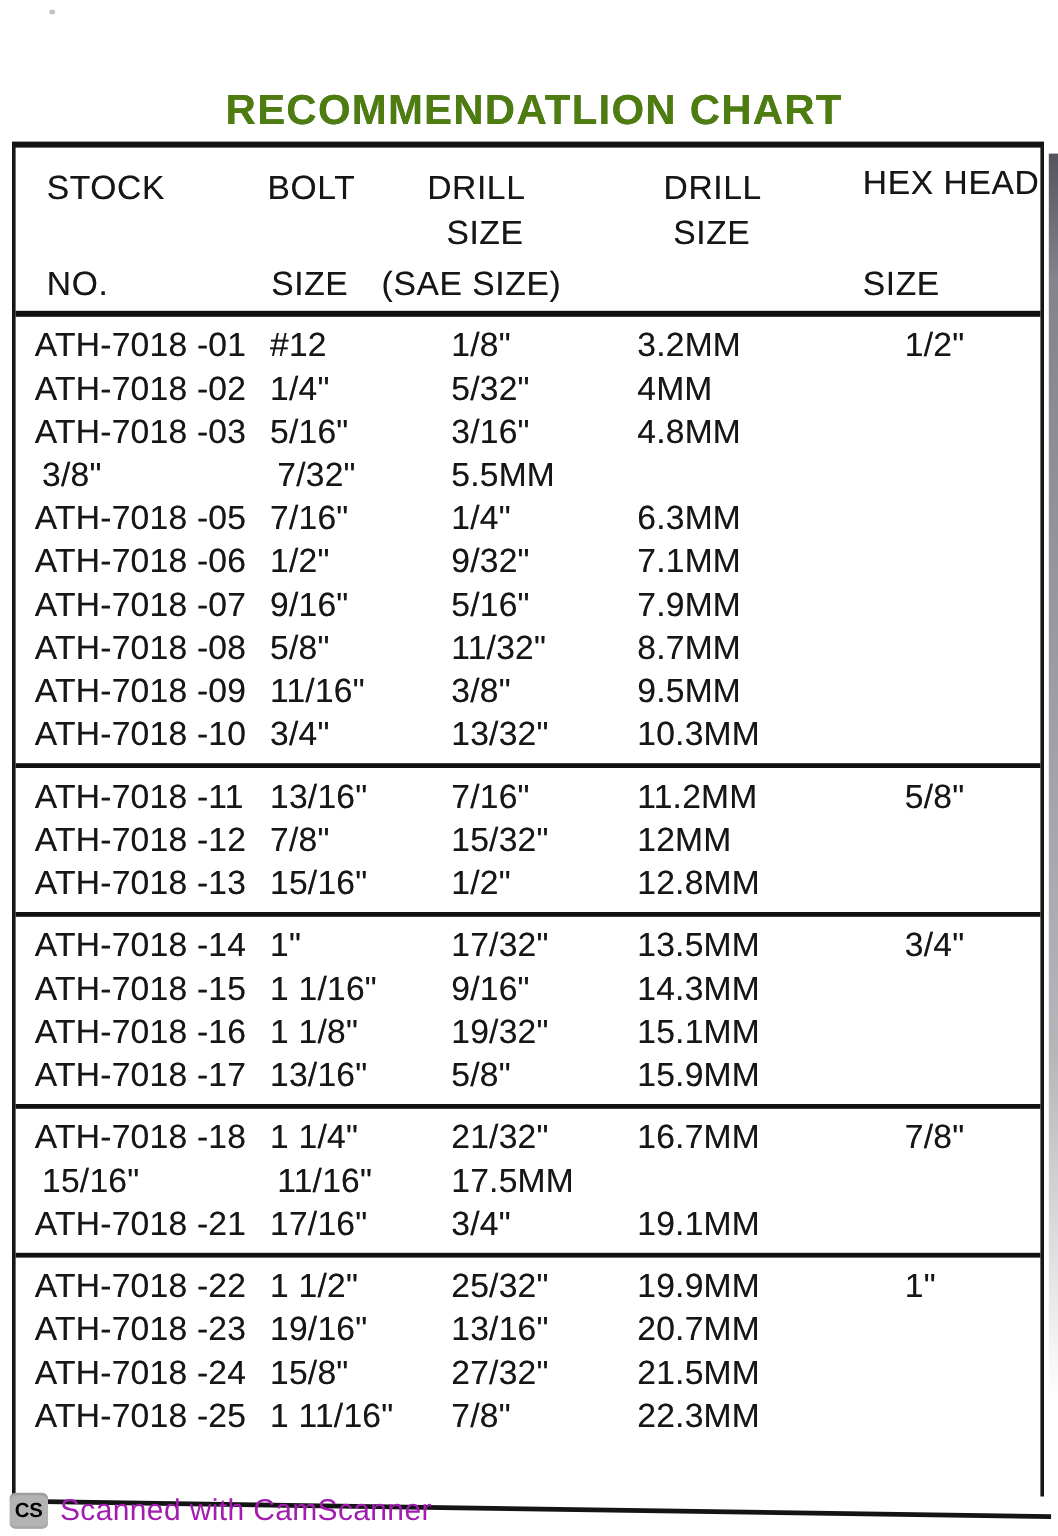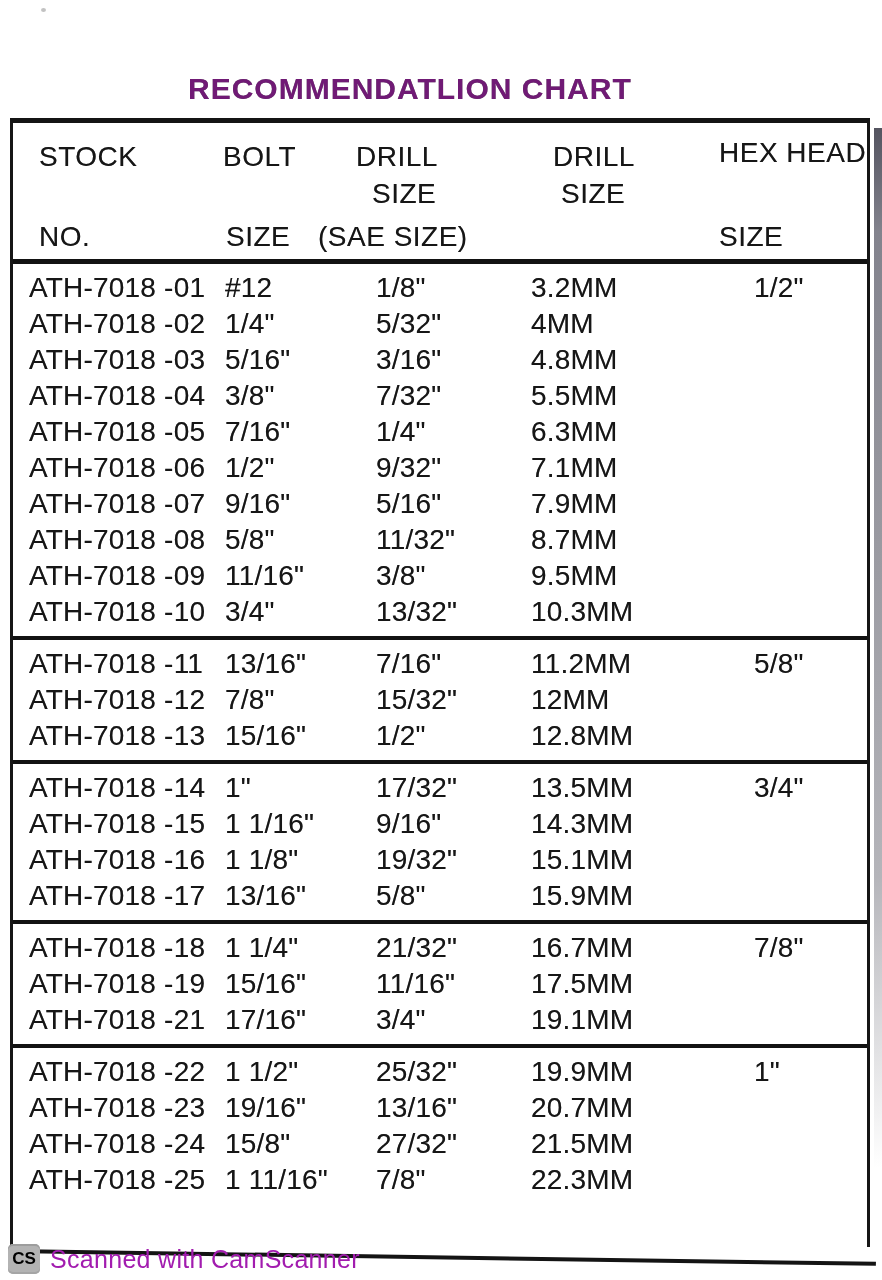--- a/index.html
+++ b/index.html
@@ -5,22 +5,22 @@
   html,body{margin:0;padding:0;}
   body{
     width:882px;height:1280px;position:relative;overflow:hidden;
     background:#ffffff;
     font-family:"Liberation Sans", sans-serif;
     color:#161616;
   }
   .speck{position:absolute;left:41px;top:8px;width:5px;height:4px;background:#c2c2c2;border-radius:50%;}
   .title{
     position:absolute;left:188px;top:72px;margin:0;
-    font-size:30px;font-weight:bold;letter-spacing:1px;white-space:nowrap;
-    color:#701a75;text-shadow:0 0 .5px rgba(0,0,0,.55);
+    font-size:35px;font-weight:bold;letter-spacing:1px;white-space:nowrap;
+    color:#4d7c0f;text-shadow:0 0 .5px rgba(0,0,0,.55);
   }
   .chart-table{
     position:absolute;left:10px;top:118px;width:854px;height:1124px;
     border-top:5px solid #141414;border-left:3px solid #161616;border-right:3px solid #161616;
     background:transparent;
   }
   
   .thead{position:relative;height:136px;border-bottom:5px solid #121212;}
   .h{position:absolute;font-size:28px;letter-spacing:.5px;white-space:nowrap;text-shadow:0 0 .5px rgba(0,0,0,.5);}
   .h-stock1{left:26px;top:18px;}
@@ -106,21 +106,20 @@
           <span class="cell c-hex"></span>
         </div>
         <div class="row">
           <span class="cell c-stock">ATH-7018 -03</span>
           <span class="cell c-bolt">5/16"</span>
           <span class="cell c-sae">3/16"</span>
           <span class="cell c-metric">4.8MM</span>
           <span class="cell c-hex"></span>
         </div>
         <div class="row">
-          <span class="cell c-stock">ATH-7018 -04</span>
           <span class="cell c-bolt">3/8"</span>
           <span class="cell c-sae">7/32"</span>
           <span class="cell c-metric">5.5MM</span>
           <span class="cell c-hex"></span>
         </div>
         <div class="row">
           <span class="cell c-stock">ATH-7018 -05</span>
           <span class="cell c-bolt">7/16"</span>
           <span class="cell c-sae">1/4"</span>
           <span class="cell c-metric">6.3MM</span>
@@ -217,21 +216,20 @@
       </div>
       <div class="section">
         <div class="row">
           <span class="cell c-stock">ATH-7018 -18</span>
           <span class="cell c-bolt">1 1/4"</span>
           <span class="cell c-sae">21/32"</span>
           <span class="cell c-metric">16.7MM</span>
           <span class="cell c-hex">7/8"</span>
         </div>
         <div class="row">
-          <span class="cell c-stock">ATH-7018 -19</span>
           <span class="cell c-bolt">15/16"</span>
           <span class="cell c-sae">11/16"</span>
           <span class="cell c-metric">17.5MM</span>
           <span class="cell c-hex"></span>
         </div>
         <div class="row">
           <span class="cell c-stock">ATH-7018 -21</span>
           <span class="cell c-bolt">17/16"</span>
           <span class="cell c-sae">3/4"</span>
           <span class="cell c-metric">19.1MM</span>

